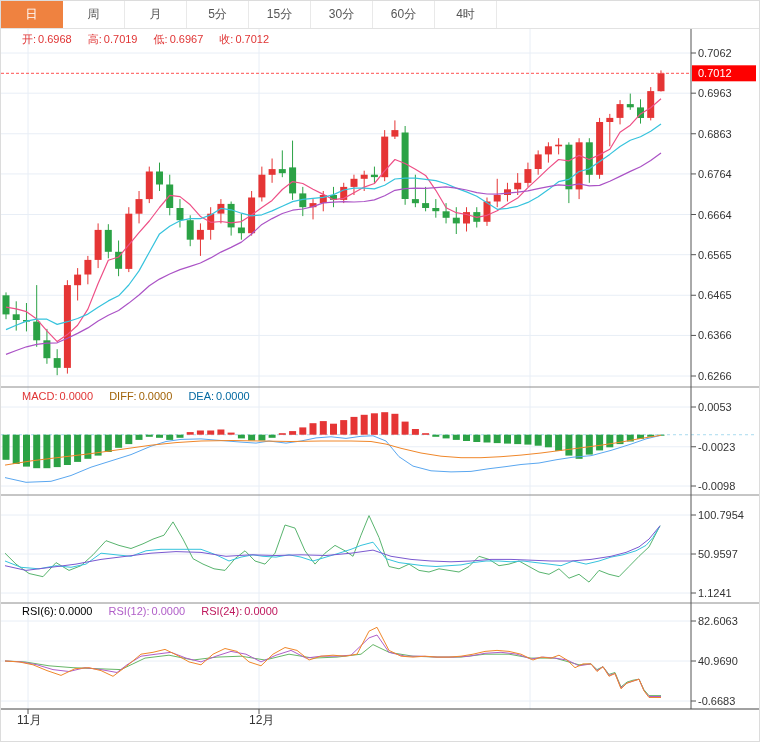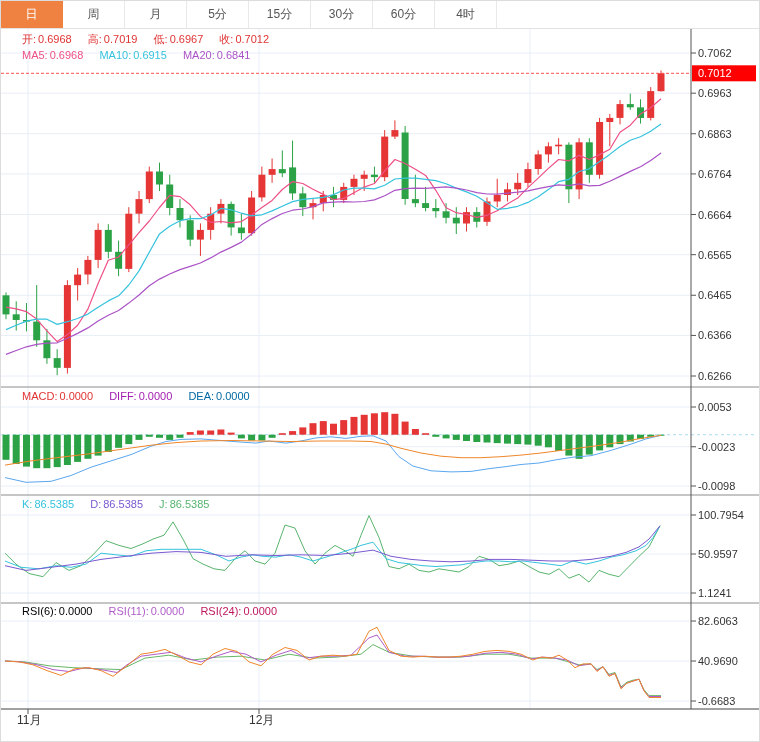--- a/index.html
+++ b/index.html
@@ -8,21 +8,21 @@
   svg{position:absolute;top:0;left:0;font-family:"Liberation Sans",sans-serif;}
   .tabbar{position:absolute;top:0;left:0;width:758px;height:27px;display:flex;
           background:#fff;border-bottom:1px solid #e2e2e2;z-index:3;}
   .tab{width:62px;line-height:27px;text-align:center;font-size:12px;color:#555;
        border-right:1px solid #e9e9e9;cursor:pointer;box-sizing:border-box;}
   .tab.active{background:#ef8240;color:#fff;border-right-color:#ef8240;}
   .hdr{position:absolute;left:21px;font-size:11px;white-space:nowrap;z-index:2;}
   .pair{margin-right:13px;}
   .pair .lb{margin-right:2px;}
   .c-red{color:#e03434}.c-ma5{color:#ee4f86}.c-ma10{color:#36c3dd}.c-ma20{color:#ab53c6}
-  .c-diff{color:#a21caf}.c-dea{color:#0369a1}.c-k{color:#36c3dd}.c-d{color:#7a58d0}
+  .c-diff{color:#a16207}.c-dea{color:#0369a1}.c-k{color:#36c3dd}.c-d{color:#7a58d0}
   .c-j{color:#58b46e}.c-rsi6{color:#000000}.c-rsi12{color:#b05ec8}.c-rsi24{color:#be185d}
 </style>
 </head>
 <body>
 
 <div class="app">
 
   <svg id="chart-svg" width="758" height="740">
       <line x1="27" y1="27" x2="27" y2="708" stroke="#e8eef6"></line>
       <line x1="258" y1="27" x2="258" y2="708" stroke="#e8eef6"></line>
@@ -313,37 +313,27 @@
     <div class="tab">4时</div>
   </div>
 
   <div class="hdr" style="top:31px">
     <span class="pair c-red"><span class="lb">开:</span><span>0.6968</span></span>
     <span class="pair c-red"><span class="lb">高:</span><span>0.7019</span></span>
     <span class="pair c-red"><span class="lb">低:</span><span>0.6967</span></span>
     <span class="pair c-red"><span class="lb">收:</span><span>0.7012</span></span>
   </div>
 
-  <div class="hdr" style="top:48px">
-    <span class="pair c-ma5"><span class="lb">MA5:</span><span>0.6968</span></span>
-    <span class="pair c-ma10"><span class="lb">MA10:</span><span>0.6915</span></span>
-    <span class="pair c-ma20"><span class="lb">MA20:</span><span>0.6841</span></span>
-  </div>
 
   <div class="hdr" style="top:389px">
     <span class="pair c-red"><span class="lb">MACD:</span><span>0.0000</span></span>
     <span class="pair c-diff"><span class="lb">DIFF:</span><span>0.0000</span></span>
     <span class="pair c-dea"><span class="lb">DEA:</span><span>0.0000</span></span>
   </div>
 
-  <div class="hdr" style="top:497px">
-    <span class="pair c-k"><span class="lb">K:</span><span>86.5385</span></span>
-    <span class="pair c-d"><span class="lb">D:</span><span>86.5385</span></span>
-    <span class="pair c-j"><span class="lb">J:</span><span>86.5385</span></span>
-  </div>
 
   <div class="hdr" style="top:604px">
     <span class="pair c-rsi6"><span class="lb">RSI(6):</span><span>0.0000</span></span>
-    <span class="pair c-rsi12"><span class="lb">RSI(11):</span><span>0.0000</span></span>
+    <span class="pair c-rsi12"><span class="lb">RSI(12):</span><span>0.0000</span></span>
     <span class="pair c-rsi24"><span class="lb">RSI(24):</span><span>0.0000</span></span>
   </div>
 
 </div>
 
 </body></html>

